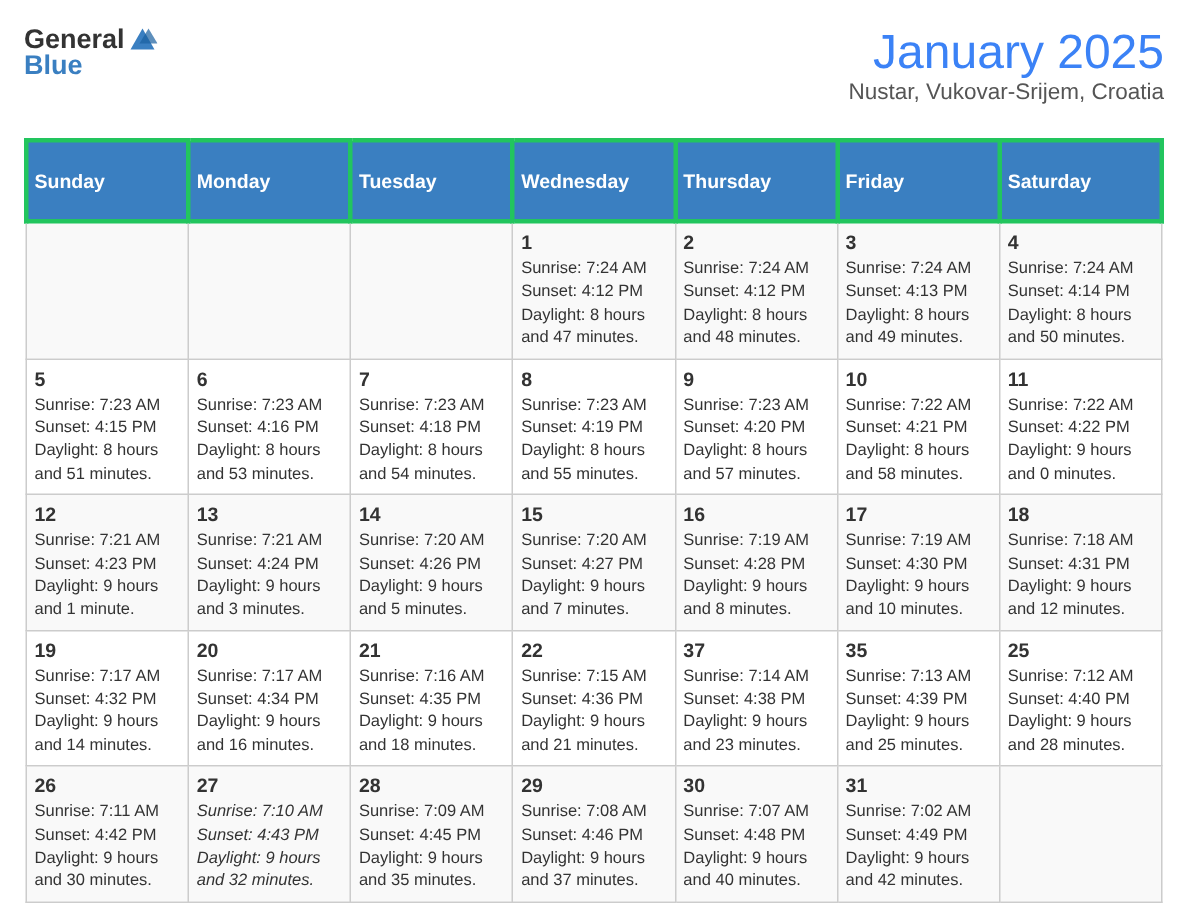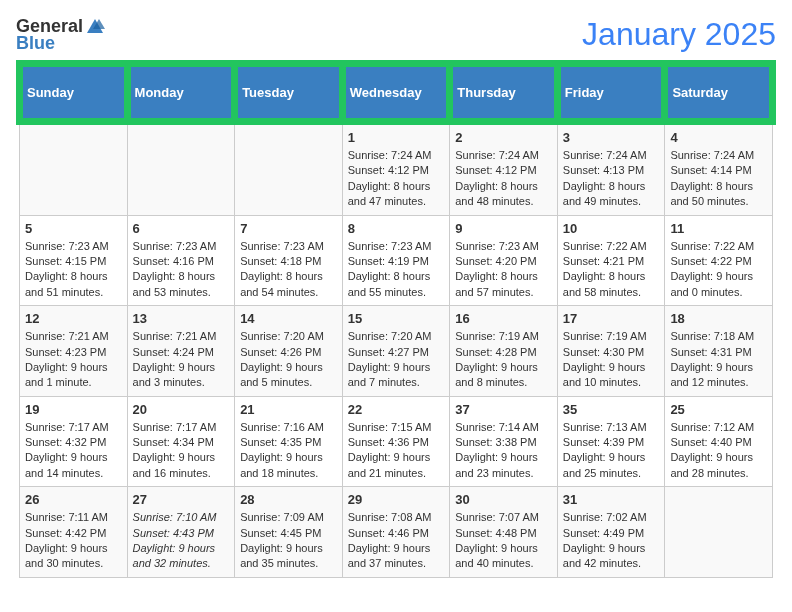--- a/index.html
+++ b/index.html
@@ -7,21 +7,21 @@
       font-family: Arial, sans-serif;
       background: #fff;
       width: 792px;
       min-height: 612px;
       padding: 16px;
     }
     .header {
       display: flex;
       justify-content: space-between;
       align-items: flex-start;
-      margin-bottom: 6px;
+      margin-bottom: 22px;
     }
     .logo {
       display: flex;
       flex-direction: column;
       align-items: flex-start;
     }
     .logo-text {
       display: flex;
       align-items: center;
     }
@@ -57,21 +57,21 @@
       border-collapse: collapse;
       table-layout: fixed;
     }
     thead th {
       background-color: #3a7fc1;
       color: #fff;
       font-size: 13px;
       font-weight: bold;
       padding: 18px 4px;
       text-align: left;
-      border: 7px solid #22c55e;
+      border: 3px solid #22c55e;
     }
     tbody tr {
       vertical-align: top;
     }
     tbody td {
       border: 1px solid #ccc;
       padding: 5px 5px;
       font-size: 10.5px;
       color: #333;
       background: #fff;
@@ -107,20 +107,21 @@
       <span class="logo-general">General</span>
       <svg class="logo-icon" viewBox="0 0 20 20">
         <polygon points="10,2 18,16 2,16" fill="#3a7fc1"></polygon>
         <polygon points="14,2 20,12 8,12" fill="#1a5fa0" opacity="0.7"></polygon>
       </svg>
     </div>
     <span class="logo-blue" style="margin-top:-4px;">Blue</span>
   </div>
   <div class="title-block">
     <div class="month-title">January 2025</div>
+    <div class="location">Nustar, Vukovar-Srijem, Croatia</div>
   </div>
 </div>
 
 <table>
   <thead>
     <tr id="header-row">
     <th>Sunday</th>
         <th>Monday</th>
         <th>Tuesday</th>
         <th>Wednesday</th>
@@ -268,21 +269,21 @@
         </td>
         <td>
           <div class="day-number">22</div>
           <div class="day-info" style="white-space: pre-line;">Sunrise: 7:15 AM
 Sunset: 4:36 PM
 Daylight: 9 hours and 21 minutes.</div>
         </td>
         <td>
           <div class="day-number">37</div>
           <div class="day-info" style="white-space: pre-line;">Sunrise: 7:14 AM
-Sunset: 3:38 PM
+Sunset: 4:38 PM
 Daylight: 9 hours and 23 minutes.</div>
         </td>
         <td>
           <div class="day-number">35</div>
           <div class="day-info" style="white-space: pre-line;">Sunrise: 7:13 AM
 Sunset: 4:39 PM
 Daylight: 9 hours and 25 minutes.</div>
         </td>
         <td>
           <div class="day-number">25</div>

